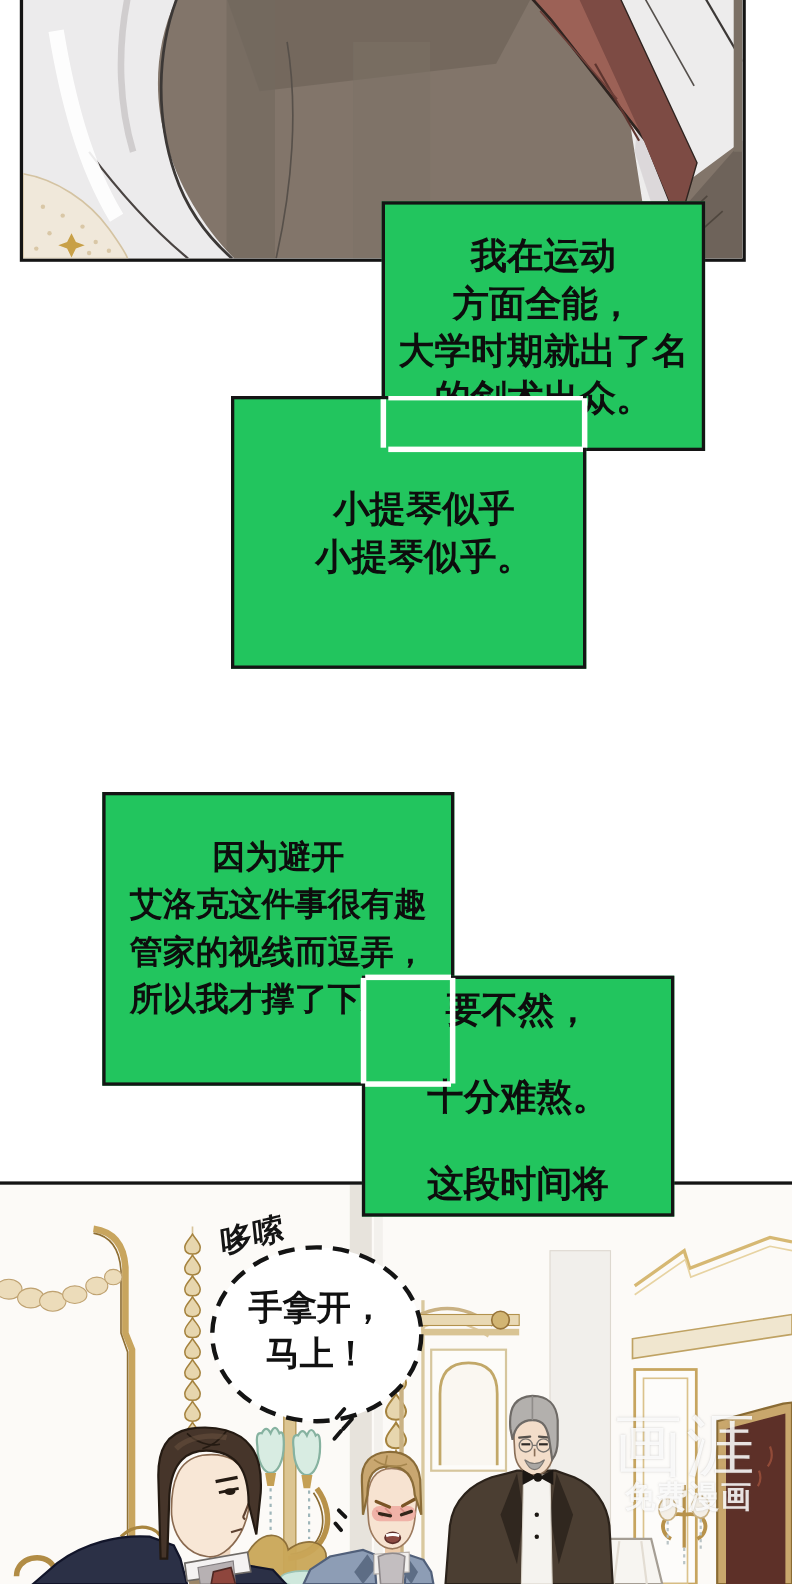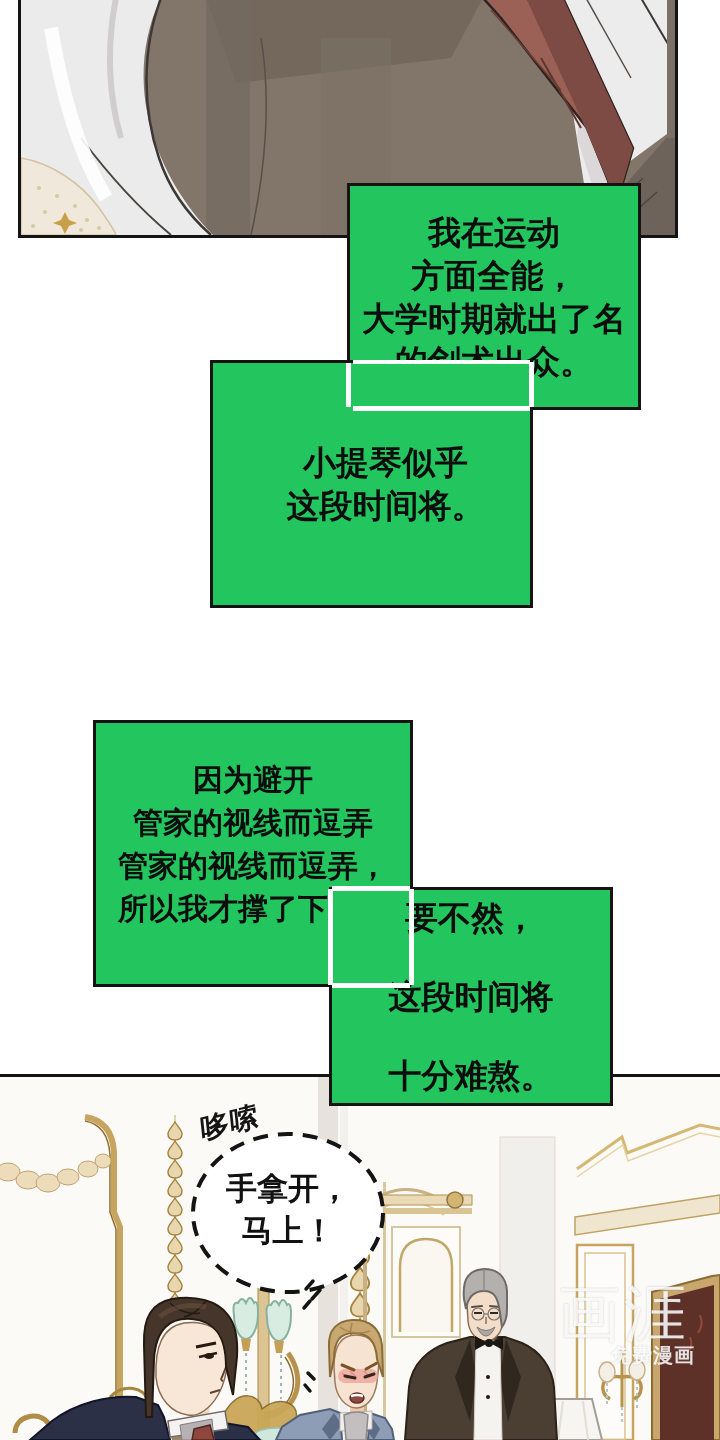--- a/index.html
+++ b/index.html
@@ -15,23 +15,23 @@
   .fs31{font-size:30px;line-height:43px;}
   #scene{position:absolute;left:0;top:1077px;width:720px;height:363px;z-index:1;}
   #panel-line{position:absolute;left:0;top:1074px;width:720px;height:3px;background:#141414;z-index:2;}
   #bubble-text{position:absolute;left:195px;top:1168px;width:186px;text-align:center;
         font-weight:700;font-size:31px;line-height:42px;color:#111;z-index:12;}
   #sfx{position:absolute;left:200px;top:1104px;font-size:28px;font-weight:900;color:#141414;
         transform:rotate(-14deg) skewX(-8deg);letter-spacing:2px;z-index:12;}
   #wm-logo{position:absolute;left:558px;top:1272px;font-size:62px;font-weight:400;
         color:rgba(255,255,255,0.85);letter-spacing:4px;z-index:20;
         text-shadow:0 0 2px rgba(110,110,110,0.35);}
-  #wm-tag{position:absolute;left:568px;top:1342px;font-size:20px;font-weight:700;
+  #wm-tag{position:absolute;left:568px;top:1342px;font-size:28px;font-weight:700;
         color:rgba(255,255,255,0.85);letter-spacing:1px;z-index:20;
-        text-shadow:0 0 2px rgba(110,110,110,0.3);margin-left:43px;}
+        text-shadow:0 0 2px rgba(110,110,110,0.3);}
 </style>
 </head>
 <body>
 
 <div id="page">
 
   <div class="panel" style="left:18px;top:-5px;width:660px;height:243px;overflow:hidden;z-index:1;">
     <svg width="654" height="237" viewBox="0 0 654 237">
 
       <rect x="0" y="0" width="654" height="237" fill="#82756a"></rect>
@@ -287,34 +287,34 @@
 
   <div class="nbox fs33" style="left:347px;top:183px;width:294px;height:227px;">
     <span>我在运动</span>
     <span>方面全能，</span>
     <span>大学时期就出了名</span>
     <span>的剑术出众。</span>
   </div>
 
   <div class="nbox fs33" style="left:210px;top:360px;width:323px;height:248px;padding-left:28px;">
     <span>小提琴似乎</span>
-    <span>这段时间将。</span>
+    <span>小提琴似乎。</span>
   </div>
 
   <div class="nbox fs31" style="left:93px;top:720px;width:320px;height:267px;padding-bottom:20px;">
     <span>因为避开</span>
-    <span>管家的视线而逗弄</span>
+    <span>艾洛克这件事很有趣</span>
     <span>管家的视线而逗弄，</span>
     <span>所以我才撑了下来。</span>
   </div>
 
   <div class="nbox fs33" style="left:329px;top:887px;width:284px;height:219px;gap:36px;">
     <span>要不然，</span>
+    <span>十分难熬。</span>
     <span>这段时间将</span>
-    <span>十分难熬。</span>
   </div>
 
   <div class="patch" style="left:353px;top:360px;width:177px;height:4px;"></div>
   <div class="patch" style="left:353px;top:406px;width:177px;height:5px;"></div>
   <div class="patch" style="left:346px;top:363px;width:5px;height:44px;"></div>
   <div class="patch" style="left:529px;top:362px;width:5px;height:45px;"></div>
   <div class="patch" style="left:332px;top:886px;width:78px;height:5px;"></div>
   <div class="patch" style="left:328px;top:889px;width:5px;height:96px;"></div>
   <div class="patch" style="left:332px;top:983px;width:78px;height:5px;"></div>
   <div class="patch" style="left:409px;top:889px;width:5px;height:96px;"></div>

